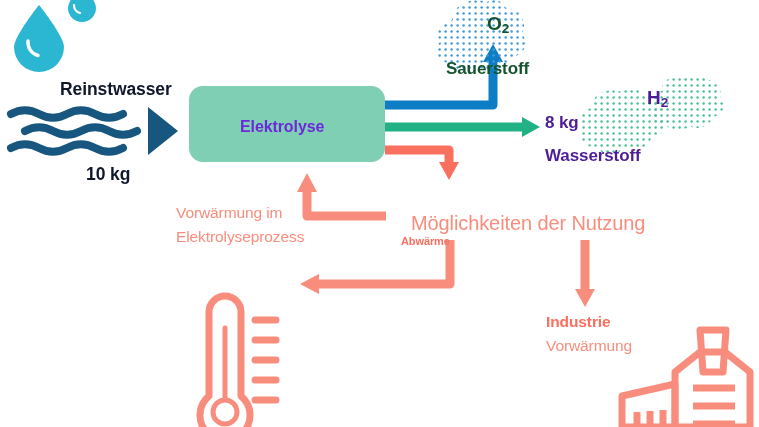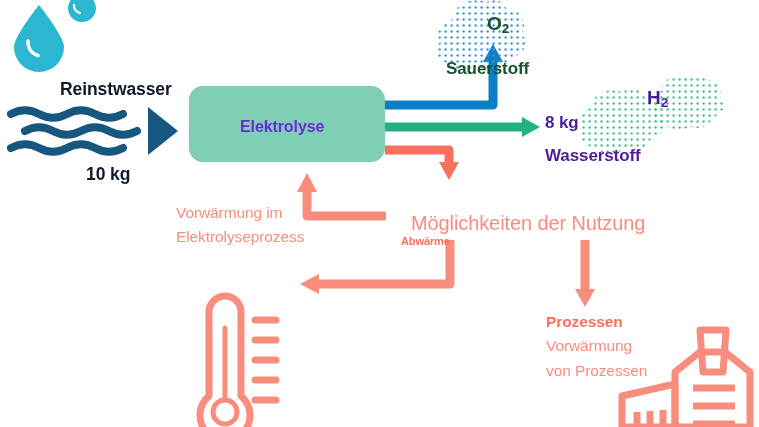--- a/index.html
+++ b/index.html
@@ -212,19 +212,18 @@
   <div class="lbl t-vorwaermung normal c-salmon">
     <span>Vorwärmung im</span><br>
     <span>Elektrolyseprozess</span>
   </div>
 
   <div class="lbl t-abwaerme bold c-salmon-dark">Abwärme</div>
 
   <div class="lbl t-abwaerme-sub normal c-salmon">Möglichkeiten der Nutzung</div>
 
 
-  <div class="lbl t-industrie bold c-salmon-dark">Prozessen</div>
+  <div class="lbl t-industrie bold c-salmon-dark">Industrie</div>
 
   <div class="lbl t-industrie-s1 normal c-salmon">Vorwärmung</div>
 
-  <div class="lbl t-industrie-s2 normal c-salmon">von Prozessen</div>
 
 </div>
 
 </body></html>

